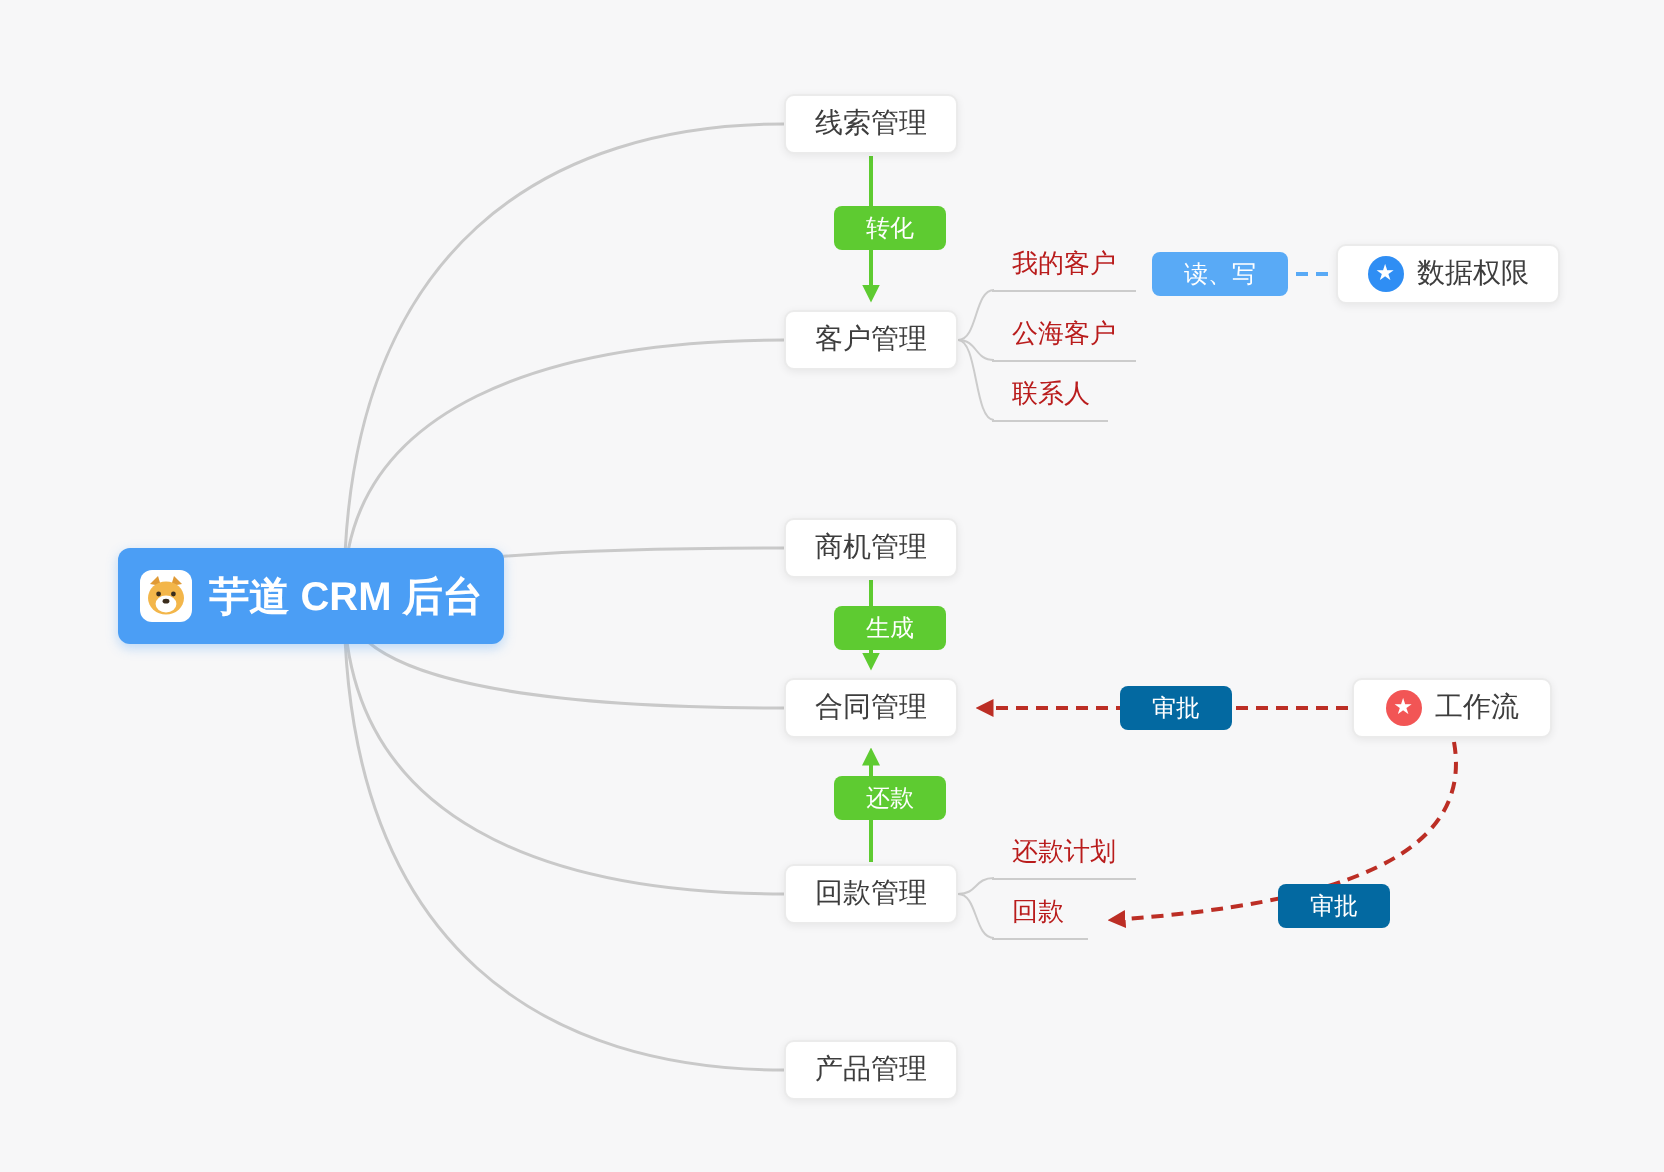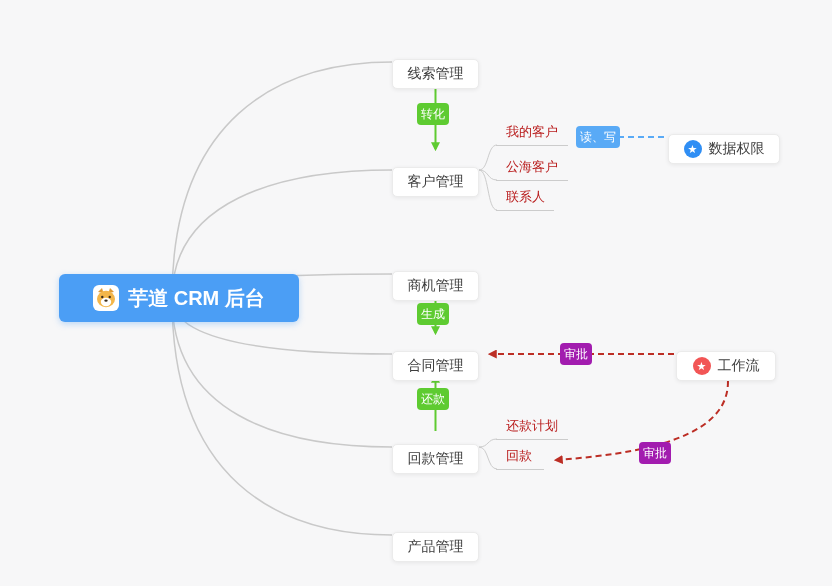--- a/index.html
+++ b/index.html
@@ -1,29 +1,29 @@
 <!DOCTYPE html>
 <html><head>
 <meta charset="utf-8">
 <style>
   html,body { margin:0; padding:0; background:#f7f7f8; font-family:"Liberation Sans", sans-serif; }
   .canvas { position:relative; width:832px; height:586px; background:#f7f7f8; overflow:hidden; }
   svg.edges { position:absolute; left:0; top:0; }
 
   
-  #node-root { position:absolute; left:59px; top:274px; width:240px; height:48px;
+  #node-root { position:absolute; left:59px; top:274px; width:193px; height:48px;
     background:#4b9ef5; border-radius:6px; color:#fff; display:flex; align-items:center;
     justify-content:center; gap:9px; font-size:20px; font-weight:600;
     box-shadow:0 2px 6px rgba(75,158,245,.35); }
   .root-icon { width:26px; height:26px; display:flex; }
 
   
   .box { position:absolute; box-sizing:border-box; background:#fff; border:1px solid #ebebeb;
     border-radius:5px; box-shadow:0 1px 4px rgba(0,0,0,.07); display:flex; align-items:center;
-    justify-content:center; font-size:14px; color:#3d3d3d;margin-top:12px; }
+    justify-content:center; font-size:14px; color:#3d3d3d; }
   #node-leads       { left:392px; top:47px;  width:87px; height:30px; }
   #node-customer    { left:392px; top:155px; width:87px; height:30px; }
   #node-opportunity { left:392px; top:259px; width:87px; height:30px; }
   #node-contract    { left:392px; top:339px; width:87px; height:30px; }
   #node-receivable  { left:392px; top:432px; width:87px; height:30px; }
   #node-product     { left:392px; top:520px; width:87px; height:30px; }
   #node-data-permission { left:668px; top:122px; width:112px; height:30px; }
   #node-workflow        { left:676px; top:339px; width:100px; height:30px; }
 
   .star { width:18px; height:18px; border-radius:50%; color:#fff; font-size:11px;
@@ -35,24 +35,24 @@
   .leaf { position:absolute; box-sizing:border-box; font-size:13px; color:#b91c1c;
     border-bottom:1px solid #cccccc; padding:0 4px 5px 10px; line-height:16px; }
   #leaf-mine    { left:496px; top:124px; width:72px; }
   #leaf-pool    { left:496px; top:159px; width:72px; }
   #leaf-contact { left:496px; top:189px; width:58px; }
   #leaf-plan    { left:496px; top:418px; width:72px; }
   #leaf-payment { left:496px; top:448px; width:48px; }
 
   
   .badge { position:absolute; box-sizing:border-box; color:#fff; font-size:12px;
-    line-height:14px; border-radius:4px; padding:4px 4px; white-space:nowrap; }
+    line-height:14px; border-radius:4px; padding:4px 16px; white-space:nowrap; }
   .badge.green { background:#5ecb31; }
   .badge.blue  { background:#59aaf6; }
-  .badge.red   { background:#a21caf; }
+  .badge.red   { background:#0369a1; }
   #badge-convert  { left:417px; top:103px; }
   #badge-generate { left:417px; top:303px; }
   #badge-repay    { left:417px; top:388px; }
   #badge-readwrite { left:576px; top:126px; }
   #badge-approve-contract   { left:560px; top:343px; }
   #badge-approve-receivable { left:639px; top:442px; }
 </style>
 </head>
 <body>
 

